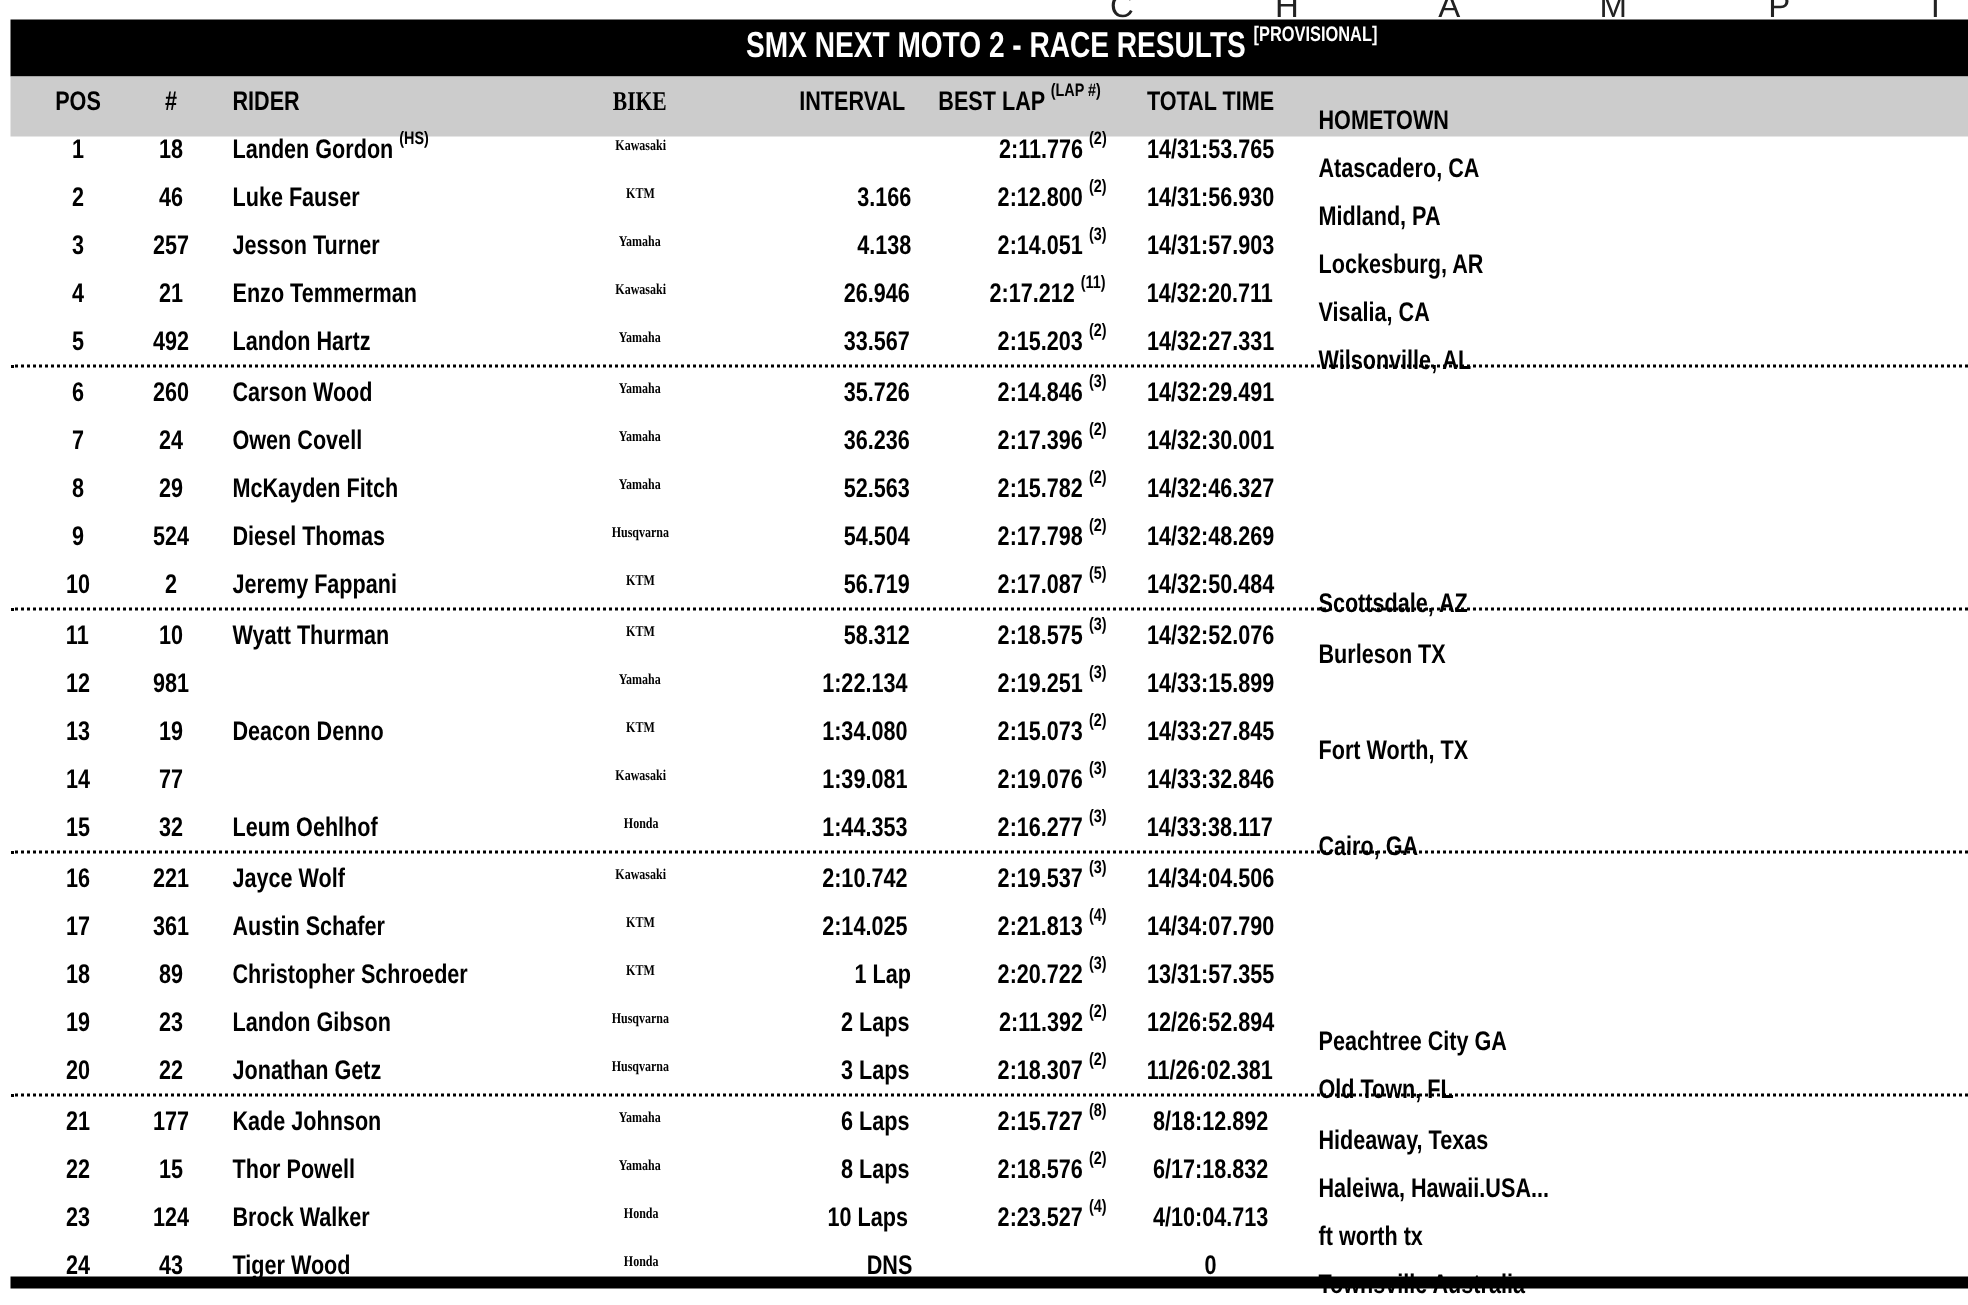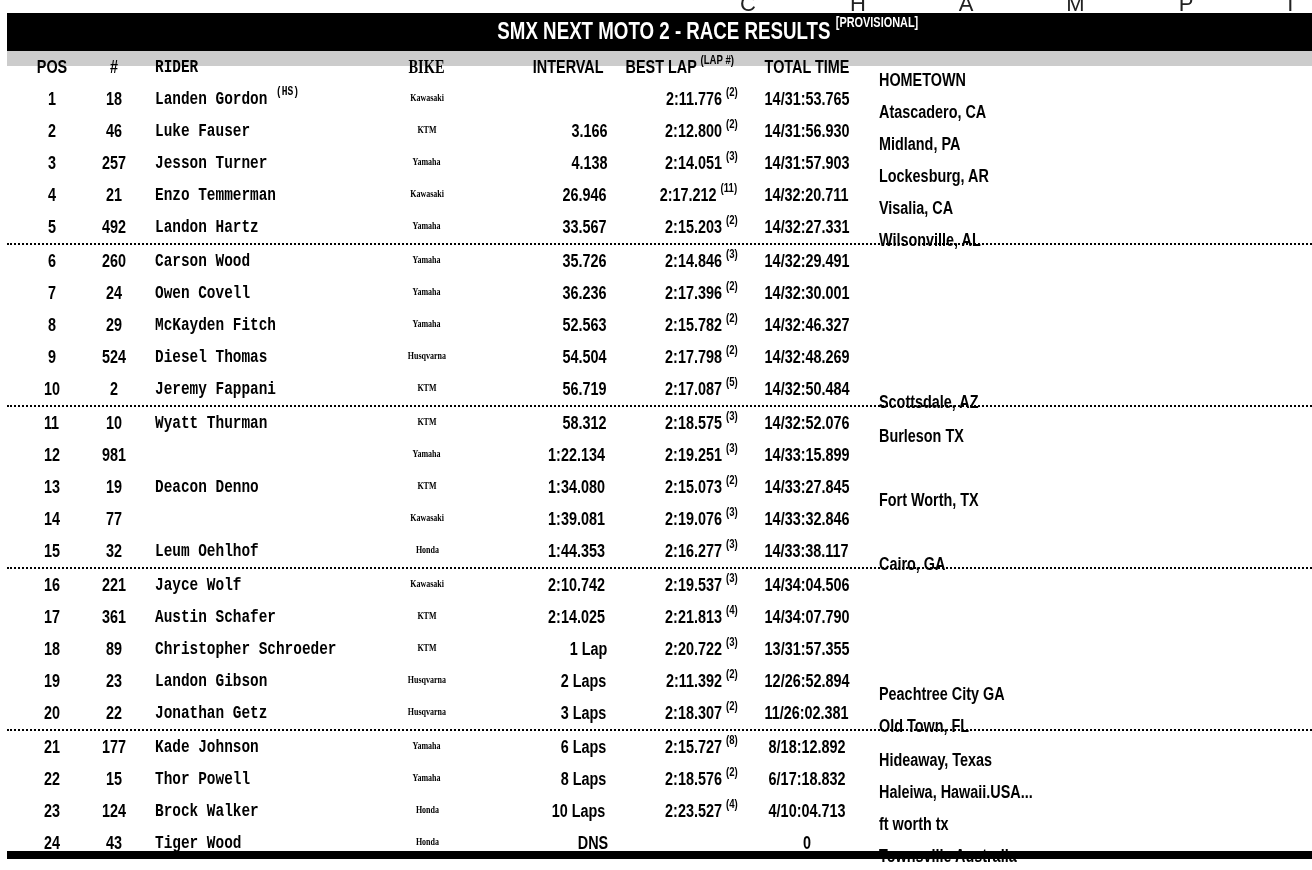--- a/index.html
+++ b/index.html
@@ -4,26 +4,26 @@
 <style>
   html, body { margin:0; padding:0; background:#ffffff; }
   body { width:1312px; height:870px; position:relative; overflow:hidden;
          font-family:"Liberation Sans", "DejaVu Sans", sans-serif; color:#000; }
   .logo-strip { position:absolute; left:740px; top:0; width:572px; height:13px; overflow:hidden; }
   .logo-strip span { position:absolute; top:-9px; font-size:22px; letter-spacing:44px; color:#222; font-weight:normal; white-space:nowrap; }
   .title-bar { position:absolute; left:7px; top:13px; width:1305px; height:38px; background:#000; }
   .title { position:absolute; left:0; width:1305px; top:4px; text-align:center; color:#fff; font-weight:bold; font-size:24px; white-space:nowrap;padding-left:48px; }
   .title .t-inner { display:inline-block; transform:scaleX(0.78); transform-origin:center; }
   .title sup { font-size:14px; vertical-align:top; position:relative; top:-3px; }
-  .header-row { position:absolute; left:7px; top:51px; width:1305px; height:15px; background:#cccccc; }
+  .header-row { position:absolute; left:7px; top:51px; width:1305px; height:40px; background:#cccccc; }
   .cell { position:absolute; font-weight:bold; font-size:18px; white-space:nowrap; }
   .cell .sq { display:inline-block; transform:scaleX(0.8); }
   .c-pos  { left:20px;  width:50px; text-align:center; }
   .c-num  { left:80px;  width:55px; text-align:center; }
-  .c-rider{ left:148px; width:220px; text-align:left;font-family:Liberation Mono, monospace; }
+  .c-rider{ left:148px; width:220px; text-align:left; }
   .c-bike { left:365px; width:110px; text-align:center;font-family:Liberation Serif, serif; }
   .c-int  { left:490px; width:115px; text-align:right; }
   .c-best { left:600px; width:140px; text-align:right; }
   .c-total{ left:745px; width:110px; text-align:center; }
   .c-home { left:872px; width:420px; text-align:left;margin-top:13px; }
   .c-rider .sq, .c-home .sq { transform-origin:left center; }
   .header-row .cell { top:6px; font-size:18px; }
   .rows { position:absolute; left:7px; top:83px; width:1305px; }
   .row { position:relative; height:32px; }
   .row .cell { top:6px; }

